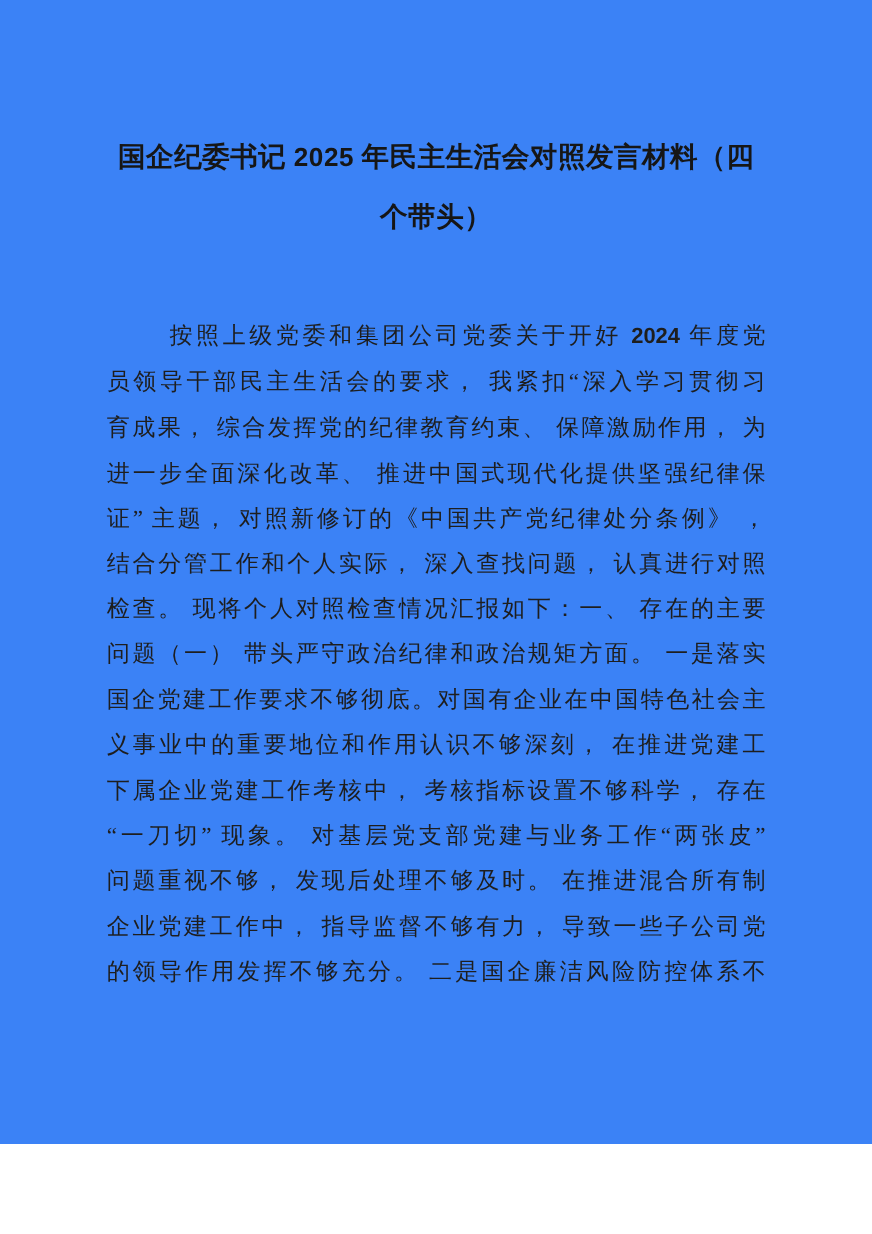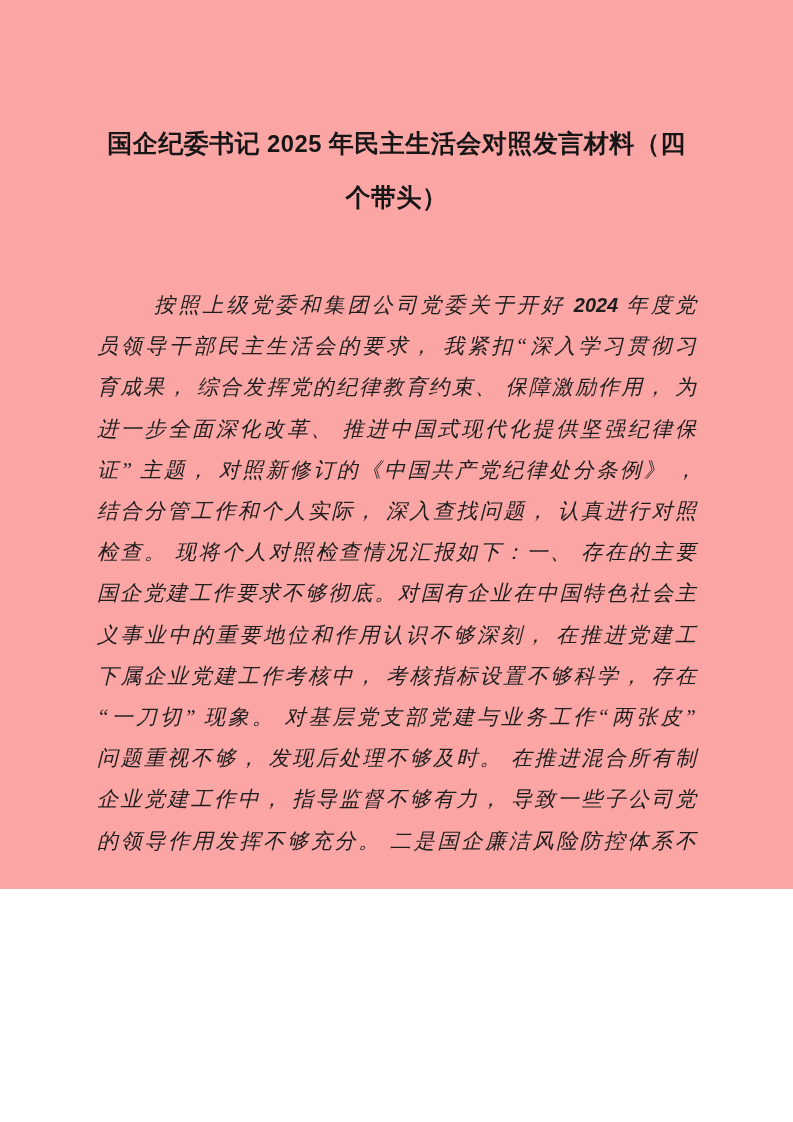--- a/index.html
+++ b/index.html
@@ -3,22 +3,22 @@
   <meta charset="utf-8">
   <style>
     html, body {
       margin: 0;
       padding: 0;
       background: #ffffff;
     }
     .page {
       position: relative;
       width: 793px;
-      height: 889px;
-      background: #fca5a5;
+      height: 1040px;
+      background: #3b82f6;
       overflow: hidden;
       font-family: "Liberation Serif", "DejaVu Serif", serif;
       color: #1b1b1b;
     }
     .doc-title {
       position: absolute;
       left: 97px;
       width: 599px;
       top: 117px;
       text-align: center;
@@ -26,21 +26,20 @@
       line-height: 54px;
       font-weight: bold;
       color: #161616;
       letter-spacing: 0.5px;
     }
     .doc-body {
       position: absolute;
       left: 97px;
       width: 599px;
       top: 285px;
-      font-style: italic;
     }
     .body-line {
       font-size: 21px;
       line-height: 41.2px;
       text-align: justify;
       text-align-last: justify;
       color: #1e1e1e;
       letter-spacing: 0px;
     }
     .body-line.indent {
@@ -63,20 +62,21 @@
   </div>
 
   <div class="doc-body">
     <div class="body-line indent">按照上级党委和集团公司党委关于开好 <span class="num">2024</span> 年度党</div>
     <div class="body-line">员领导干部民主生活会的要求， 我紧扣“深入学习贯彻习</div>
     <div class="body-line">育成果， 综合发挥党的纪律教育约束、 保障激励作用， 为</div>
     <div class="body-line">进一步全面深化改革、 推进中国式现代化提供坚强纪律保</div>
     <div class="body-line">证” 主题， 对照新修订的《中国共产党纪律处分条例》 ，</div>
     <div class="body-line">结合分管工作和个人实际， 深入查找问题， 认真进行对照</div>
     <div class="body-line">检查。 现将个人对照检查情况汇报如下：一、 存在的主要</div>
+    <div class="body-line">问题（一） 带头严守政治纪律和政治规矩方面。 一是落实</div>
     <div class="body-line">国企党建工作要求不够彻底。对国有企业在中国特色社会主</div>
     <div class="body-line">义事业中的重要地位和作用认识不够深刻， 在推进党建工</div>
     <div class="body-line">下属企业党建工作考核中， 考核指标设置不够科学， 存在</div>
     <div class="body-line">“一刀切” 现象。 对基层党支部党建与业务工作“两张皮”</div>
     <div class="body-line">问题重视不够， 发现后处理不够及时。 在推进混合所有制</div>
     <div class="body-line">企业党建工作中， 指导监督不够有力， 导致一些子公司党</div>
     <div class="body-line">的领导作用发挥不够充分。 二是国企廉洁风险防控体系不</div>
   </div>
 
 </div>

